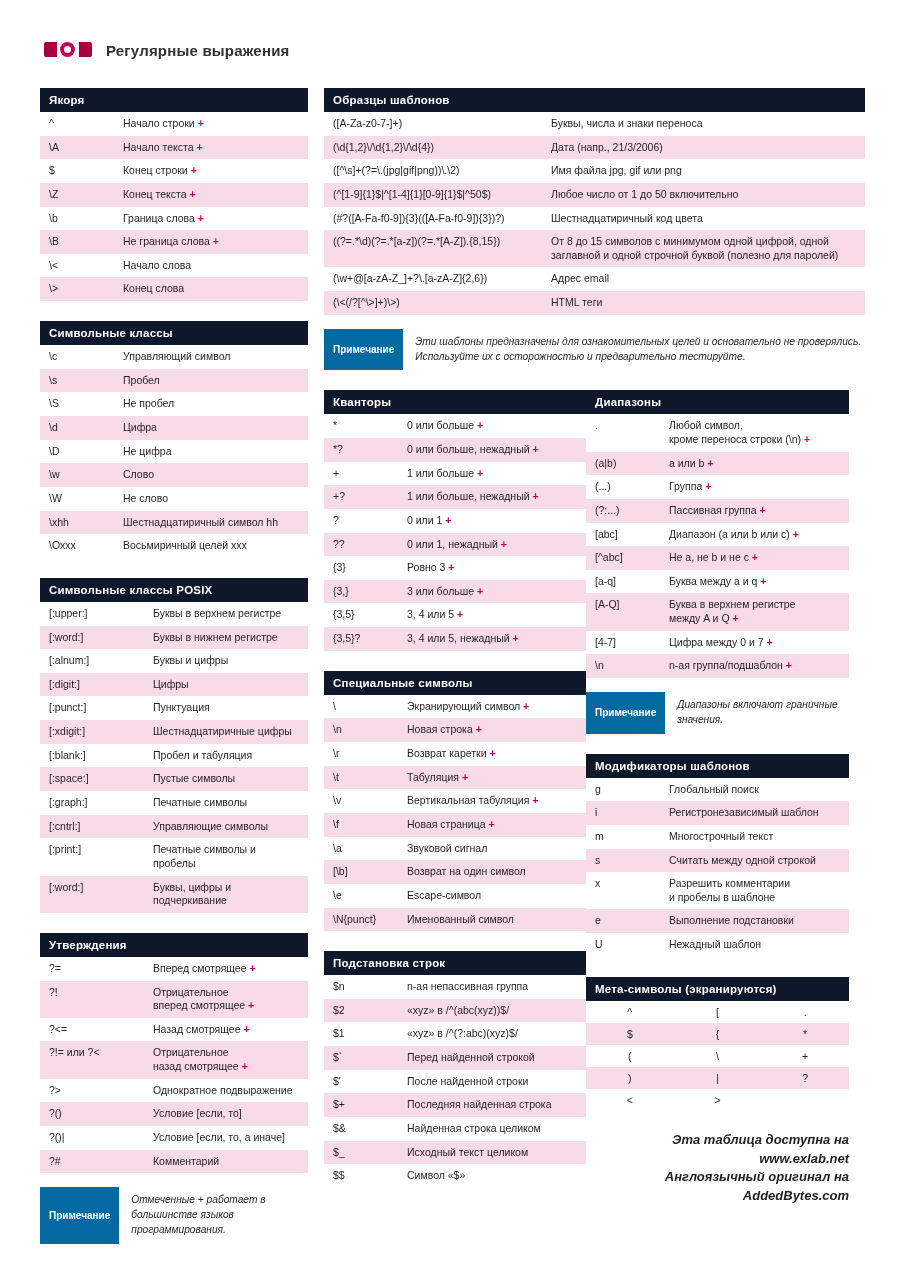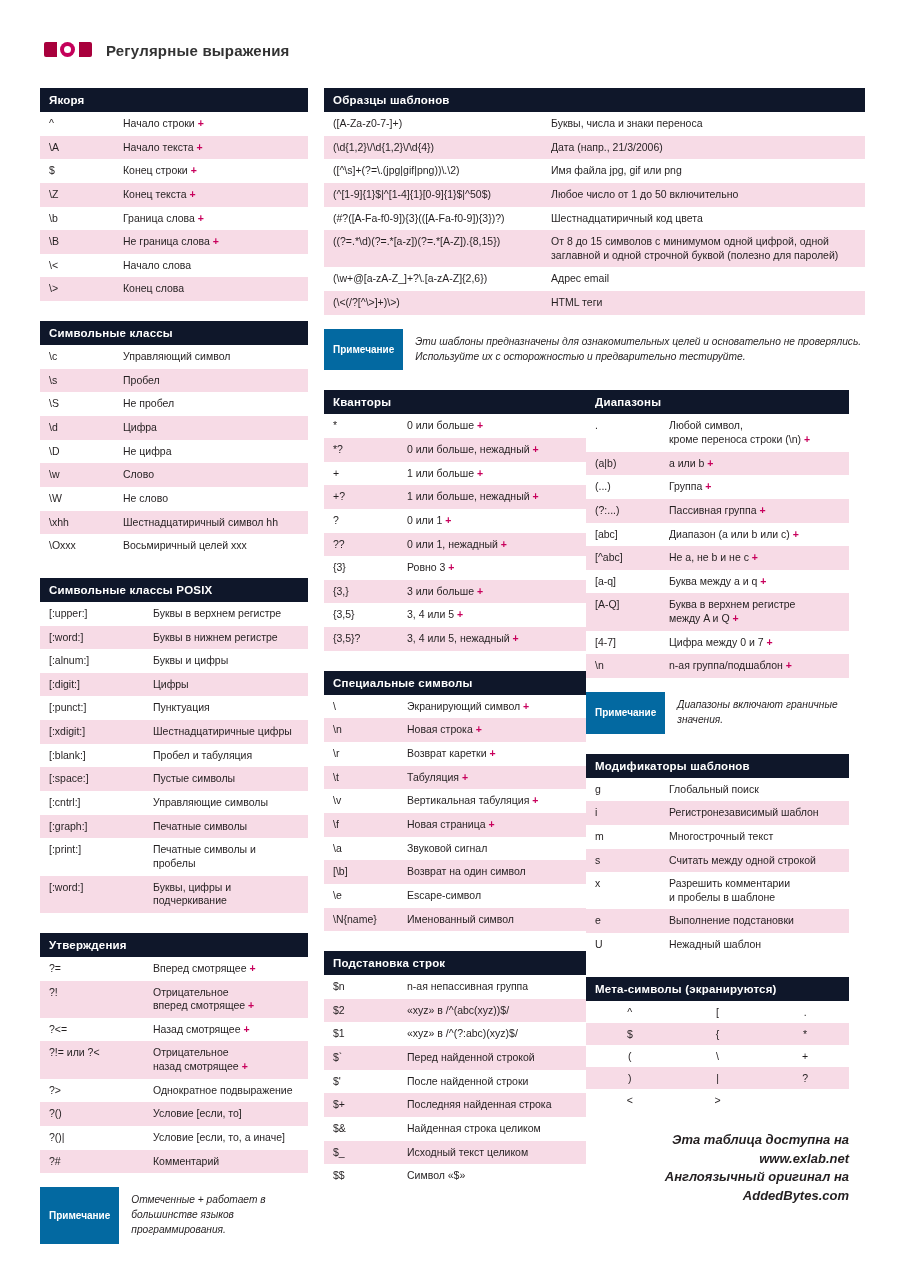--- a/index.html
+++ b/index.html
@@ -263,26 +263,26 @@
               </tr>
               <tr>
                 <td class="k wide">[:blank:]</td>
                 <td class="v">Пробел и табуляция</td>
               </tr>
               <tr>
                 <td class="k wide">[:space:]</td>
                 <td class="v">Пустые символы</td>
               </tr>
               <tr>
+                <td class="k wide">[:graph:]</td>
+                <td class="v">Печатные символы</td>
+              </tr>
+              <tr>
                 <td class="k wide">[:cntrl:]</td>
                 <td class="v">Управляющие символы</td>
-              </tr>
-              <tr>
-                <td class="k wide">[:graph:]</td>
-                <td class="v">Печатные символы</td>
               </tr>
               <tr>
                 <td class="k wide">[:print:]</td>
                 <td class="v">Печатные символы и пробелы</td>
               </tr>
               <tr>
                 <td class="k wide">[:word:]</td>
                 <td class="v">Буквы, цифры и подчеркивание</td>
               </tr>
             </tbody>
@@ -467,21 +467,21 @@
                   </tr>
                   <tr>
                     <td class="k">[\b]</td>
                     <td class="v">Возврат на один символ</td>
                   </tr>
                   <tr>
                     <td class="k">\e</td>
                     <td class="v">Escape-символ</td>
                   </tr>
                   <tr>
-                    <td class="k">\N{name}</td>
+                    <td class="k">\N{punct}</td>
                     <td class="v">Именованный символ</td>
                   </tr>
                 </tbody>
               </table>
           </div>
 
           <div class="block">
             <div class="block-title">Подстановка строк</div>
             <table class="rows">
                 <tbody>

